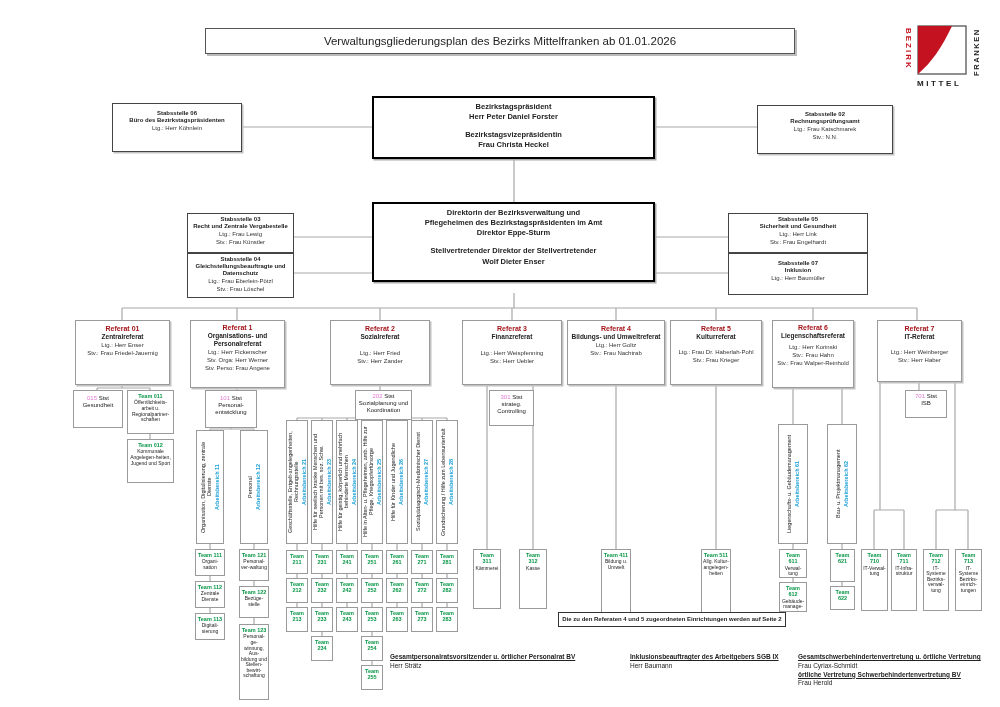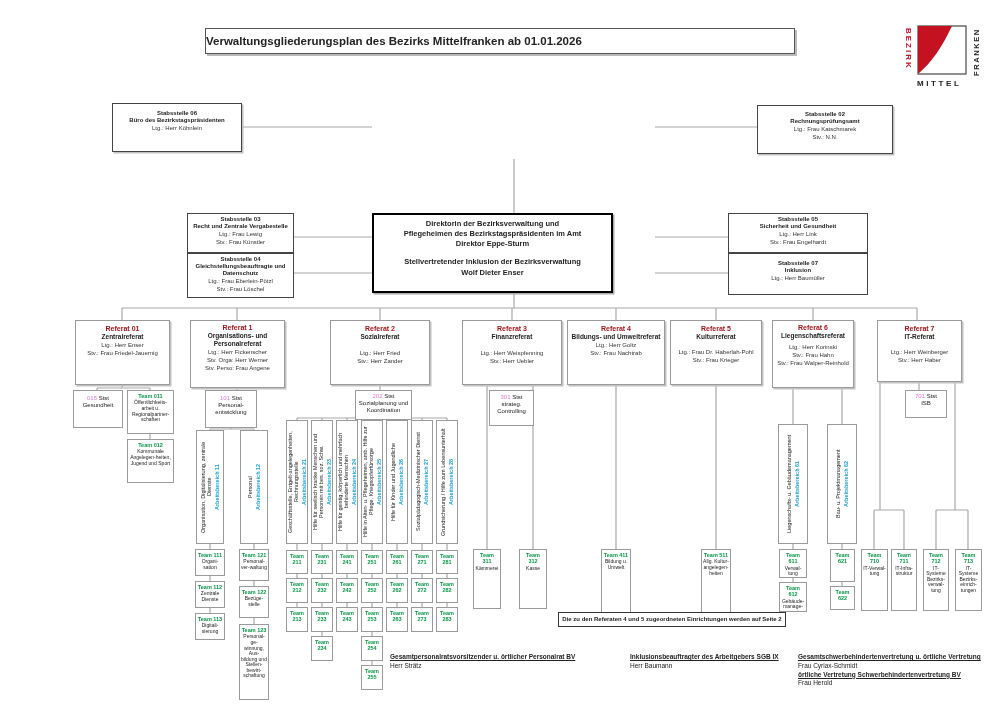--- a/index.html
+++ b/index.html
@@ -9,21 +9,21 @@
   .bx{position:absolute;z-index:2;background:#fff;border:1px solid #9a9a9a;box-sizing:border-box;
       text-align:center;font-size:6px;line-height:1.18;padding:2px 1px;overflow:hidden;}
   .shd{box-shadow:1.5px 1.5px 0 #c2c2c2;}
   .bk{border-color:#444;}
   .thick{border:2px solid #000;box-shadow:1.5px 1.5px 0 #aaa;}
   .b{font-weight:bold;}
   .staff{color:#333;margin-top:1px;}
   .big{font-size:7.5px;font-weight:bold;line-height:1.35;padding-top:4px;}
   .sp{height:8px;}
   .titlebox{position:absolute;z-index:2;background:#fff;border:1px solid #555;
-      box-shadow:2px 2px 0 #bbb;text-align:left;font-size:11.5px;font-weight:bold;
+      box-shadow:2px 2px 0 #bbb;text-align:center;font-size:11.5px;font-weight:normal;
       line-height:24px;box-sizing:border-box;}
   .red{color:#a3141b;font-weight:bold;font-size:7px;}
   .nm{font-size:6.5px;font-weight:bold;}
   .grn{color:#0a9748;font-weight:bold;font-size:5.5px;line-height:1.15;}
   .pnk{color:#e07ad2;}
   .tdesc{font-size:5.5px;line-height:1.12;margin-top:1px;}
   .xs{font-size:5px;}
   .vert{display:flex;flex-direction:row-reverse;justify-content:center;gap:1px;padding:2px 1px;}
   .vt{writing-mode:vertical-rl;transform:rotate(180deg);font-size:5.5px;line-height:1.12;
       text-align:center;height:100%;}
@@ -66,20 +66,27 @@
     <text transform="translate(86 62) rotate(-90)" font-size="7.5" font-weight="bold" letter-spacing="1.6" fill="#222" font-family="Liberation Sans, sans-serif">FRANKEN</text>
     <text x="24" y="72" font-size="8" font-weight="bold" letter-spacing="2.6" fill="#222" font-family="Liberation Sans, sans-serif">MITTEL</text>
   </svg>
 
   <div class="bx bk shd" style="left:112px;top:103px;width:130px;height:49px;padding-top:6px">
     <div class="b">Stabsstelle 06</div>
     <div class="b">Büro des Bezirkstagspräsidenten</div>
     <div class="staff">Ltg.: Herr Köhnlein</div>
   </div>
 
+  <div class="bx thick big" style="left:372px;top:96px;width:283px;height:63px">
+    <div>Bezirkstagspräsident</div>
+    <div>Herr Peter Daniel Forster</div>
+    <div class="sp"></div>
+    <div>Bezirkstagsvizepräsidentin</div>
+    <div>Frau Christa Heckel</div>
+  </div>
 
   <div class="bx bk shd" style="left:757px;top:105px;width:136px;height:49px;padding-top:5px">
     <div class="b">Stabsstelle 02</div>
     <div class="b">Rechnungsprüfungsamt</div>
     <div class="staff">Ltg.: Frau Katschmarek</div>
     <div class="staff">Stv.: N.N.</div>
   </div>
 
   <div class="bx bk" style="left:187px;top:213px;width:107px;height:40px">
     <div class="b">Stabsstelle 03</div>
@@ -87,26 +94,26 @@
     <div class="staff">Ltg.: Frau Lewig</div>
     <div class="staff">Stv.: Frau Künstler</div>
   </div>
   <div class="bx bk" style="left:187px;top:253px;width:107px;height:45px">
     <div class="b">Stabsstelle 04</div>
     <div class="b">Gleichstellungsbeauftragte und Datenschutz</div>
     <div class="staff">Ltg.: Frau Eberlein-Pötzl</div>
     <div class="staff">Stv.: Frau Löschel</div>
   </div>
 
-  <div class="bx thick big" style="left:372px;top:213px;width:241px;height:80px">
+  <div class="bx thick big" style="left:372px;top:202px;width:283px;height:80px">
     <div>Direktorin der Bezirksverwaltung und</div>
     <div>Pflegeheimen des Bezirkstagspräsidenten im Amt</div>
     <div>Direktor Eppe-Sturm</div>
     <div class="sp"></div>
-    <div>Stellvertretender Inklusion der Bezirksverwaltung</div>
+    <div>Stellvertretender Direktor der Stellvertretender</div>
     <div>Wolf Dieter Enser</div>
   </div>
 
   <div class="bx bk" style="left:728px;top:213px;width:140px;height:40px">
     <div class="b">Stabsstelle 05</div>
     <div class="b">Sicherheit und Gesundheit</div>
     <div class="staff">Ltg.: Herr Link</div>
     <div class="staff">Stv.: Frau Engelhardt</div>
   </div>
   <div class="bx bk" style="left:728px;top:253px;width:140px;height:42px;padding-top:6px">

